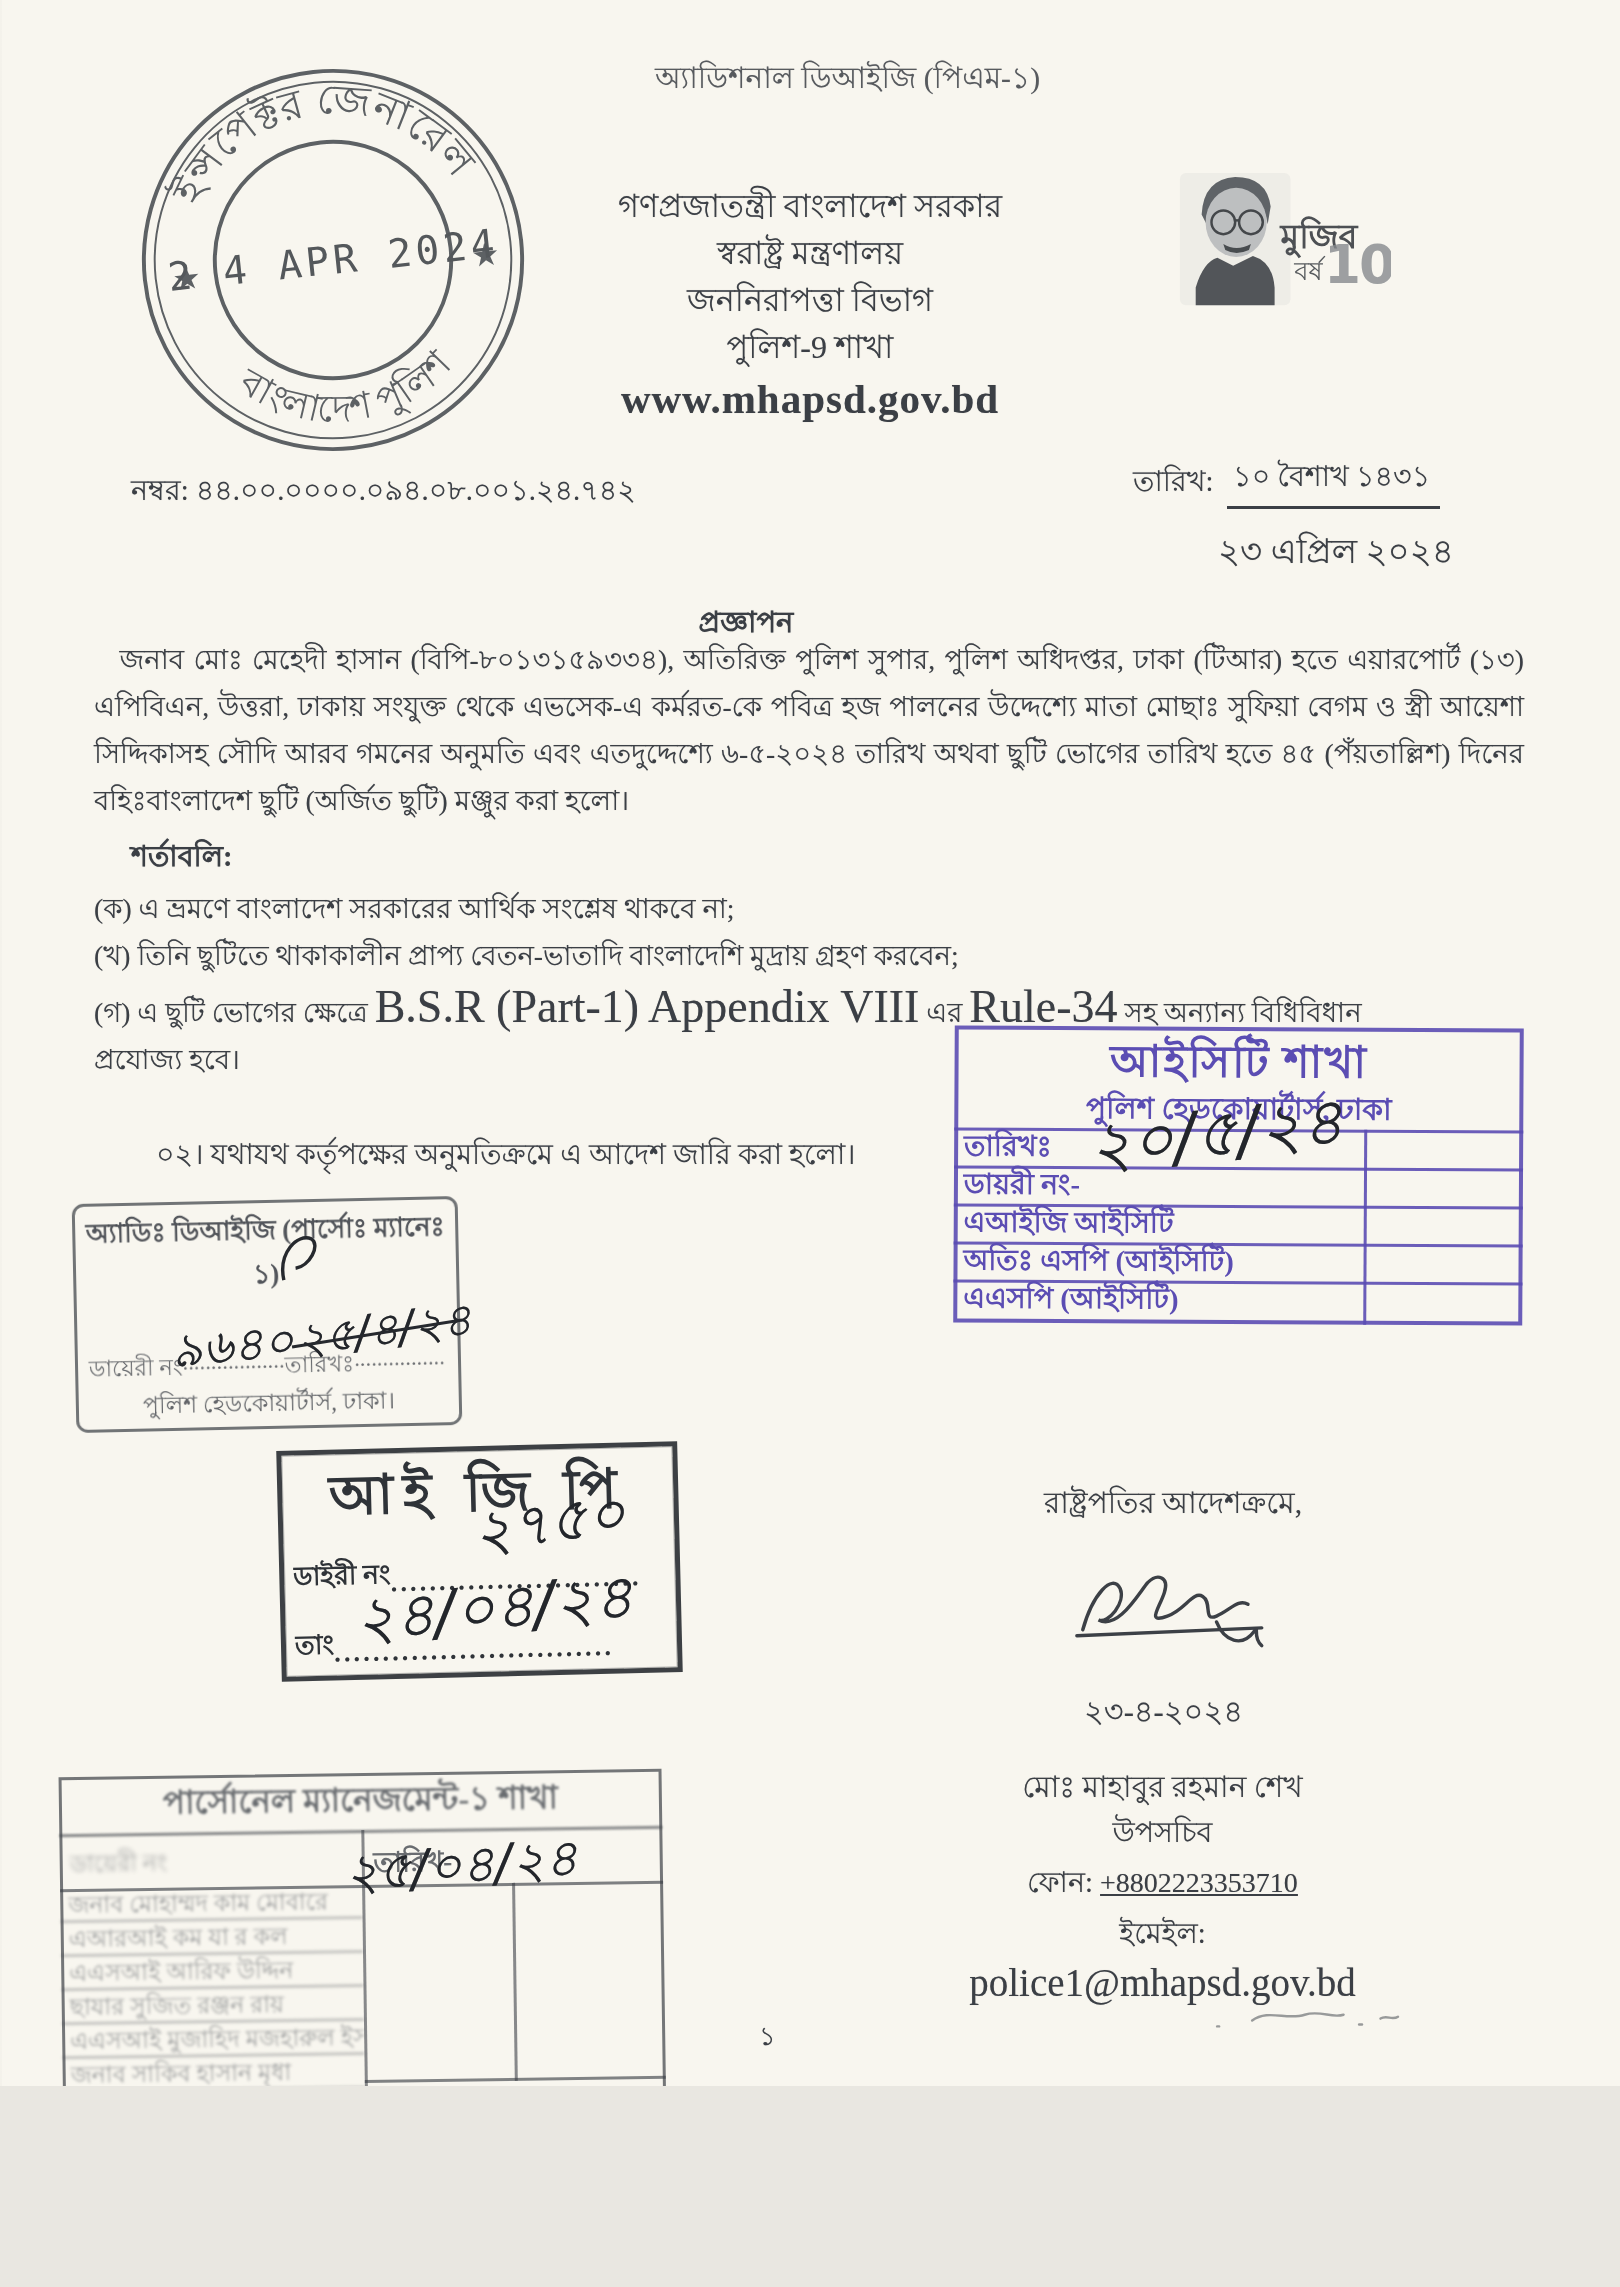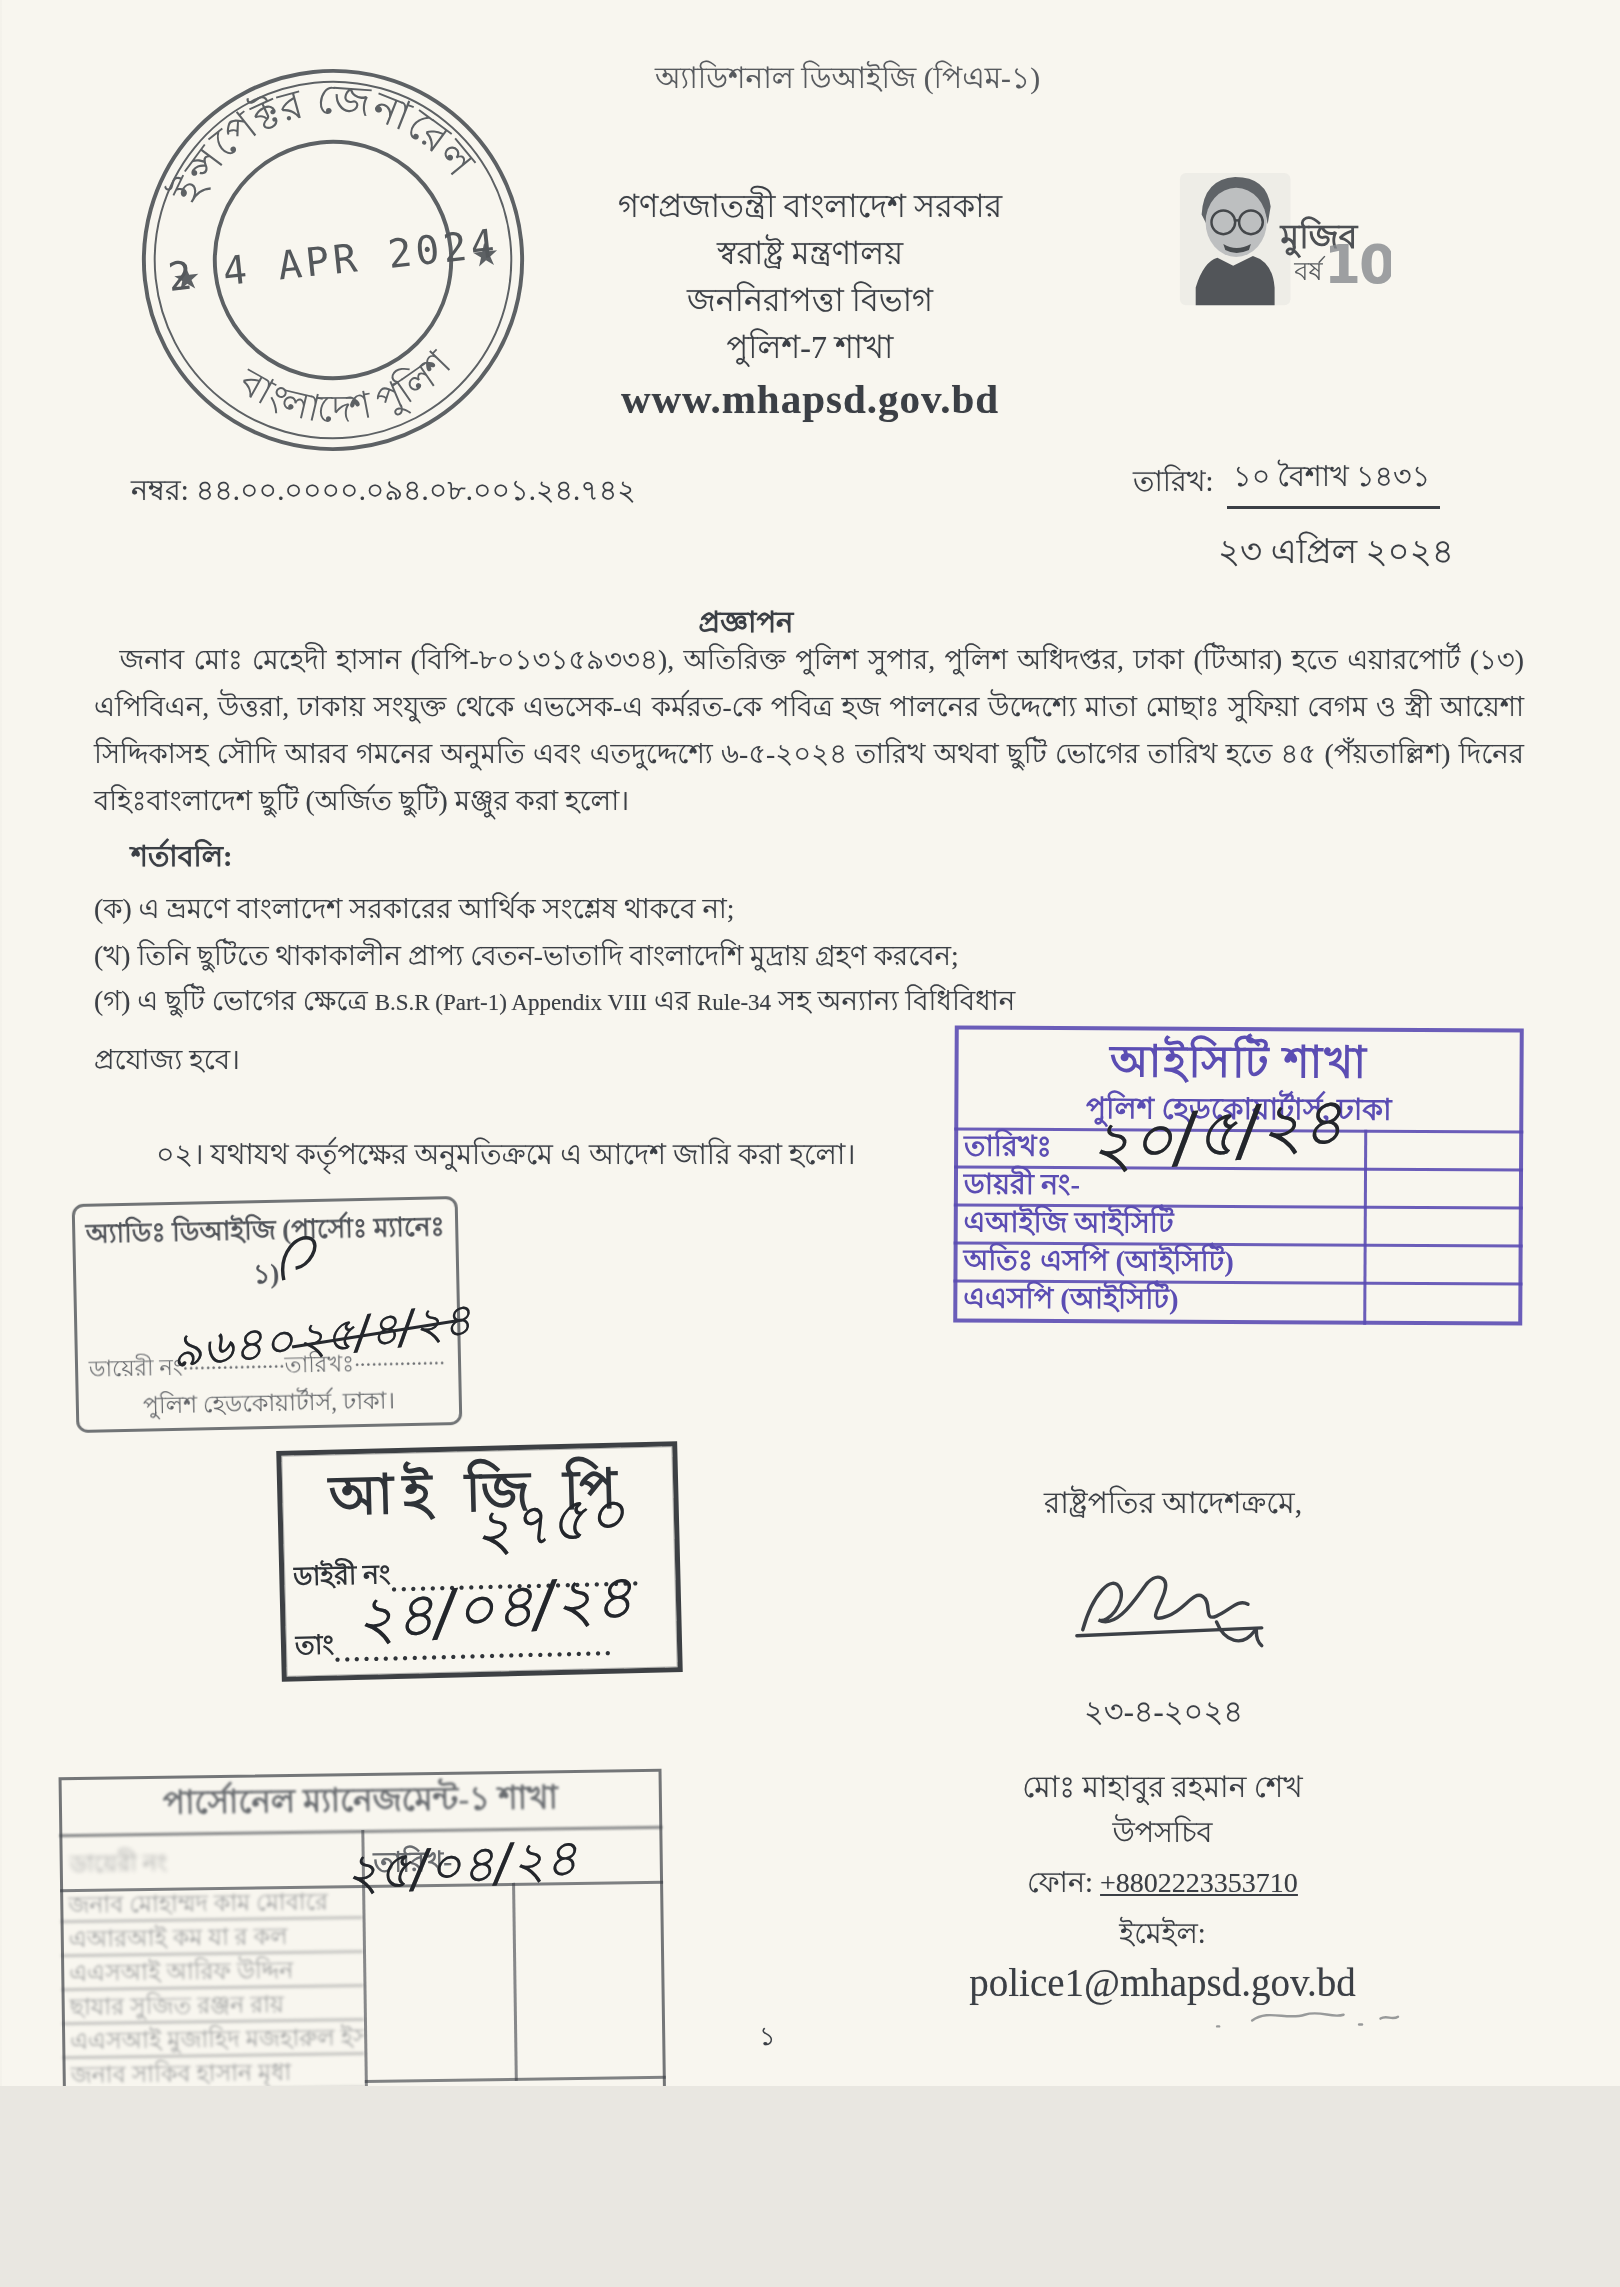--- a/index.html
+++ b/index.html
@@ -31,21 +31,21 @@
   .date-block{left:1133px;top:455px;width:355px;}
   .date-block .row1{display:flex;align-items:flex-end;font-size:28.6px;}
   .date-block .dlabel{margin-right:13.8px;padding-bottom:2px;}
   .date-block .dval{border-bottom:3px solid #3b3f45;padding:0 9.9px 3.9px 5.9px;white-space:nowrap;}
   .date-block .dgreg{font-size:34px;margin-top:15.8px;margin-left:85px;white-space:nowrap;}
   
   .doc-title{left:0;right:128px;top:599px;font-size:29px;font-weight:bold;text-align:center;}
   .body-par{left:94px;top:636px;width:1430px;font-size:27.6px;line-height:47px;text-align:justify;text-indent:25.6px;}
   .cond-label{left:131px;top:835px;font-size:28.6px;font-weight:bold;}
   .cond{left:94px;font-size:27.6px;white-space:nowrap;}
-  .cond .latin{font-size:23px;}
+  .cond .latin{font-size:46px;}
   
   .ict{left:954px;top:1027px;width:569px;height:297px;color:#5b4db3;transform:rotate(.3deg);}
   .ict .frame{position:absolute;inset:0;border:4.9px solid rgba(91,77,179,.9);}
   .ict .t{position:absolute;left:0;right:0;top:2px;font-size:44px;font-weight:bold;text-align:center;letter-spacing:2px;}
   .ict .st{position:absolute;left:0;right:0;top:59px;font-size:29.6px;font-weight:bold;text-align:center;}
   .ict .rows{position:absolute;left:0;right:0;top:102px;bottom:0;}
   .ict .r{height:38px;border-top:3px solid rgba(91,77,179,.9);display:flex;align-items:center;padding-left:9.9px;font-size:28.6px;font-weight:bold;box-sizing:border-box;}
   .ict .vline{position:absolute;left:72%;top:102px;bottom:0;width:3px;background:rgba(91,77,179,.9);}
   .ict-hand{left:1089px;top:1084px;font-size:65px;transform:rotate(-6deg);}
   .order-line{left:156px;top:1133px;font-size:28.6px;}
@@ -120,21 +120,21 @@
       <text x="36" y="214" font-size="32" fill="#4d5156">★</text>
       <text x="340" y="222" font-size="32" fill="#4d5156">★</text>
       <text x="200" y="214" text-anchor="middle" font-size="40" letter-spacing="4" fill="#43474c" font-family="DejaVu Sans Mono, monospace">2 4 APR 2024</text>
     </svg>
   </div>
 
   <div class="abs letterhead center ink">
     <div>গণপ্রজাতন্ত্রী বাংলাদেশ সরকার</div>
     <div>স্বরাষ্ট্র মন্ত্রণালয়</div>
     <div>জননিরাপত্তা বিভাগ</div>
-    <div>পুলিশ-7 শাখা</div>
+    <div>পুলিশ-9 শাখা</div>
     <div class="web">www.mhapsd.gov.bd</div>
   </div>
 
   <div class="abs logo">
     <svg width="217" height="158" viewBox="0 0 220 160">
       <rect x="6" y="4" width="112" height="134" rx="6" fill="#d9d9d6" opacity=".35"></rect>
       <path d="M28,46 Q30,10 62,8 Q94,8 98,38 L95,56 Q90,24 60,22 Q36,24 33,56 Z" fill="#53575c"></path>
       <ellipse cx="63" cy="54" rx="31" ry="35" fill="#b9bbbd"></ellipse>
       <g stroke="#35393d" stroke-width="2.5" fill="none">
         <circle cx="50" cy="54" r="12"></circle>

